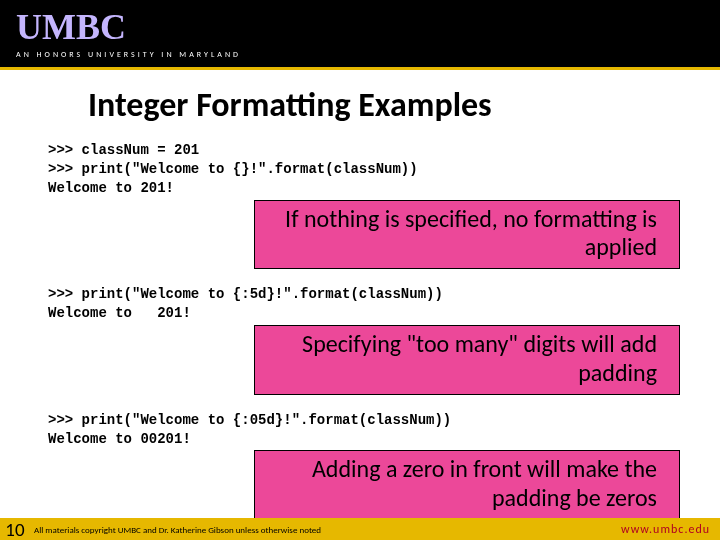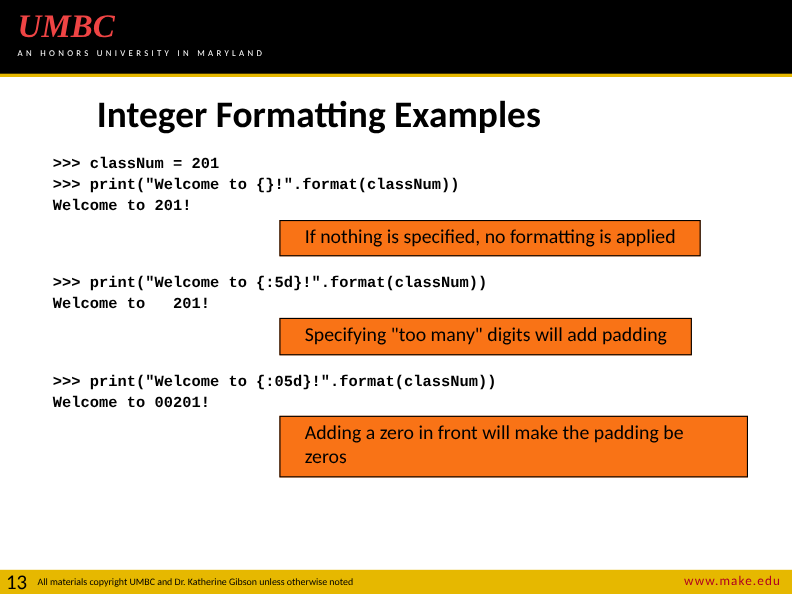--- a/index.html
+++ b/index.html
@@ -1,26 +1,26 @@
 <!DOCTYPE html>
 <html><head>
 <meta charset="utf-8">
 <style>
   * { box-sizing: border-box; margin: 0; padding: 0; }
   body { width: 720px; height: 540px; background: #fff; font-family: Calibri, Arial, sans-serif; position: relative; overflow: hidden; }
   .header { width: 100%; height: 70px; background: #000; position: relative; }
   .logo-block { padding: 12px 0 0 16px; }
-  .logo-text { color: #ef4444; font-family: Georgia, serif; font-size: 30px; font-weight: bold; letter-spacing: 0; line-height: 0.85; font-style: italic; }
+  .logo-text { color: #c4b5fd; font-family: Georgia, serif; font-size: 36px; font-weight: bold; letter-spacing: 0; line-height: 0.85; }
   .logo-sub { color: #fff; font-size: 8px; letter-spacing: 3px; margin-top: 6px; font-weight: 400; }
   .yellow-bar { position: absolute; bottom: 0; left: 0; width: 100%; height: 3px; background: #e6b800; }
   .content { padding: 12px 40px 0 48px; }
   .title { font-size: 34px; font-weight: 700; color: #000; margin: 2px 0 16px 40px; }
   .code-block { font-family: "Courier New", monospace; font-size: 14px; font-weight: bold; color: #000; line-height: 1.35; margin-bottom: 4px; }
   .box-wrap { display: flex; justify-content: flex-start; margin: -2px 0 16px 206px; }
-  .info-box { border: 1.5px solid #000; background: #f97316; padding: 4px 22px 6px 22px; font-size: 18px; text-align: left; line-height: 1.2; }
+  .info-box { border: 1.5px solid #000; background: #ec4899; padding: 4px 22px 6px 22px; font-size: 24px; text-align: right; line-height: 1.2; }
   .footer { position: absolute; bottom: 0; left: 0; width: 100%; height: 22px; background: #e6b800; display: flex; align-items: center; }
   .slide-num { width: 30px; text-align: center; font-size: 19px; font-weight: 400; color: #000; }
   .copy-text { font-size: 9px; color: #000; flex: 1; padding-left: 4px; }
   .url { font-size: 12px; color: #b00020; padding-right: 10px; letter-spacing: 1px; }
 </style>
 </head>
 <body>
 
 <div class="header">
   <div class="logo-block">
@@ -47,16 +47,16 @@
   </div>
 
   <pre class="code-block">&gt;&gt;&gt; print("Welcome to {:05d}!".format(classNum))
 Welcome to 00201!</pre>
   <div class="box-wrap">
     <div class="info-box">Adding a zero in front will make the padding be zeros</div>
   </div>
 </div>
 
 <div class="footer">
-  <div class="slide-num">13</div>
+  <div class="slide-num">10</div>
   <div class="copy-text">All materials copyright UMBC and Dr. Katherine Gibson unless otherwise noted</div>
-  <div class="url">www.make.edu</div>
+  <div class="url">www.umbc.edu</div>
 </div>
 
 </body></html>

